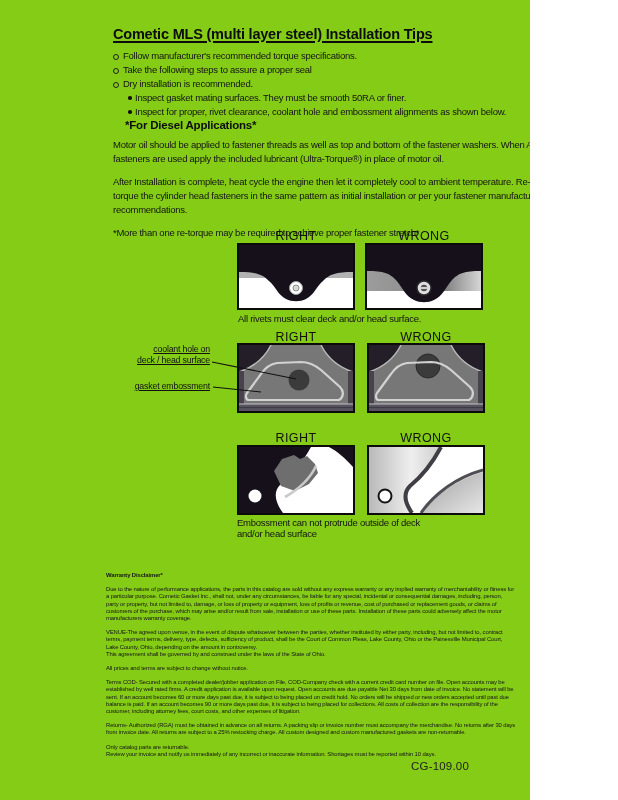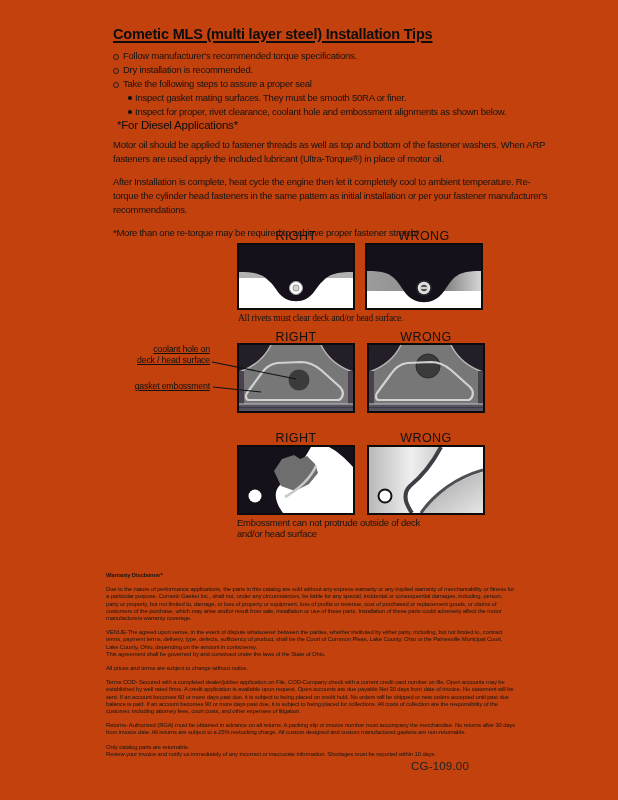--- a/index.html
+++ b/index.html
@@ -1,36 +1,36 @@
 <!DOCTYPE html>
 <html><head>
 <meta charset="utf-8">
 <style>
   html,body{margin:0;padding:0;background:#ffffff;}
   .page{
-    position:relative;width:618px;height:800px;background:#c2410c;overflow:hidden;
+    position:relative;width:530px;height:800px;background:#84cc16;overflow:hidden;
     font-family:"Liberation Sans",sans-serif;color:#1a1a1a;
   }
   .abs{position:absolute;}
 
   
   #tips-block{top:26px;left:113px;width:436px;}
   .doc-title{
     margin:0 0 7px 0;font-size:14.5px;font-weight:bold;letter-spacing:-0.2px;color:#0d0d0d;
     text-decoration:underline;text-decoration-thickness:1.5px;text-underline-offset:2px;
   }
   .tip-list{margin:0;padding:0;list-style:none;font-size:9.5px;letter-spacing:-0.25px;line-height:14px;color:#141414;}
   .tip-list li{display:flex;align-items:flex-start;text-align:center;}
   .ob{flex:none;width:4px;height:4px;border:1px solid #222;border-radius:50%;margin:4.5px 4px 0 0;}
   .fb{flex:none;width:3.5px;height:3.5px;background:#111;border-radius:50%;margin:5px 3.5px 0 0;}
   .sub-list{margin:0 0 0 15px;padding:0;list-style:none;}
 
   
   #diesel-block{top:118px;left:113px;width:438px;font-size:9.5px;letter-spacing:-0.25px;line-height:14px;color:#141414;}
-  .diesel-h{margin:0 0 6px 4px;font-size:11.5px;font-weight:normal;letter-spacing:-0.2px;color:#0d0d0d;}
+  .diesel-h{margin:0 0 6px 12px;font-size:11.5px;font-weight:bold;letter-spacing:-0.2px;color:#0d0d0d;}
   .diesel-p{margin:0 0 9px 0;}
   .diesel-note{margin:3px 0 0 0;}
 
   
   .dg-label{position:absolute;width:118px;text-align:center;font-size:12.5px;letter-spacing:0.4px;color:#111;}
   .dbox{position:absolute;width:118px;border:2px solid #0b0b0b;background:#fff;box-sizing:border-box;}
   .dbox svg{display:block;width:100%;height:100%;}
   .dg-caption{position:absolute;font-size:9.5px;letter-spacing:-0.25px;line-height:11px;color:#141414;white-space:pre-line;}
   .ann{position:absolute;font-size:8.8px;letter-spacing:-0.2px;line-height:11px;text-align:right;color:#111;white-space:pre-line;text-decoration:underline;}
   #leader-lines{position:absolute;left:205px;top:355px;width:110px;height:45px;overflow:visible;pointer-events:none;z-index:5;}
@@ -50,25 +50,25 @@
 
   <div class="abs" id="tips-block">
     <h1 class="doc-title">Cometic MLS (multi layer steel) Installation Tips</h1>
     <ul class="tip-list">
       <li>
         <span class="ob"></span>
         <span>Follow manufacturer's recommended torque specifications.</span>
       </li>
       <li>
         <span class="ob"></span>
+        <span>Take the following steps to assure a proper seal</span>
+      </li>
+      <li>
+        <span class="ob"></span>
         <span>Dry installation is recommended.</span>
-      </li>
-      <li>
-        <span class="ob"></span>
-        <span>Take the following steps to assure a proper seal</span>
       </li>
     </ul>
     <ul class="tip-list sub-list">
       <li>
         <span class="fb"></span>
         <span>Inspect gasket mating surfaces.  They must be smooth 50RA or finer.</span>
       </li>
       <li>
         <span class="fb"></span>
         <span>Inspect for proper, rivet clearance, coolant hole and embossment alignments as shown below.</span>
@@ -106,21 +106,21 @@
         </linearGradient>
       </defs>
       <rect width="114" height="63" fill="#ffffff"></rect>
       <rect y="26" width="114" height="20" fill="url(#deckG)"></rect>
       <path d="M0,0 H114 V26 C97,26 92,28 85,35 C78,43 76,51 67,55 C61,58 53,58 47,55 C38,51 36,43 29,35 C22,28 17,26 0,26 Z" fill="#16101b"></path>
       <circle cx="57" cy="43" r="7" fill="#e0e0e0" stroke="#2b2b2b" stroke-width="1.5"></circle>
       <circle cx="57" cy="43" r="3.2" fill="#4a4a4a"></circle>
       <rect x="53.6" y="41.9" width="6.8" height="2.2" fill="#cfcfcf"></rect>
     </svg>
   </div>
-  <div class="dg-caption" style="left:238px;top:313px;font-family:Liberation Serif, serif;">All rivets must clear deck and/or head surface.</div>
+  <div class="dg-caption" style="left:238px;top:313px;">All rivets must clear deck and/or head surface.</div>
 
   <div class="dg-label" style="left:237px;top:330px;">RIGHT</div>
   <div class="dg-label" style="left:367px;top:330px;">WRONG</div>
 
   <div class="ann" style="left:105px;top:344px;width:105px;">coolant hole on
 deck / head surface</div>
   <div class="ann" style="left:100px;top:381px;width:110px;">gasket embossment</div>
   <svg id="leader-lines">
     <line x1="7" y1="7" x2="91" y2="24" stroke="#111" stroke-width="1.2"></line>
     <line x1="8" y1="32" x2="56" y2="37" stroke="#111" stroke-width="1.2"></line>

